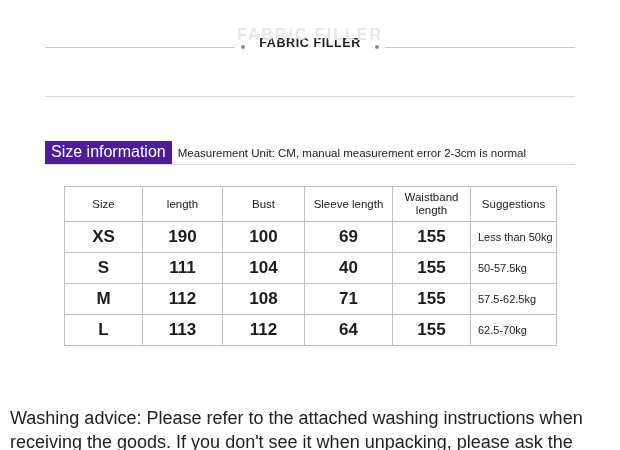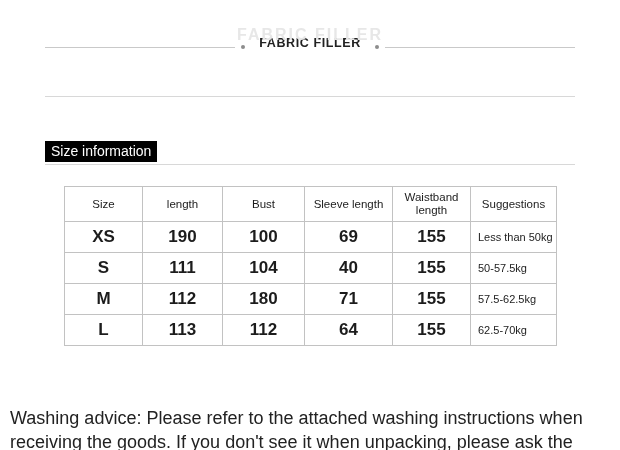--- a/index.html
+++ b/index.html
@@ -76,23 +76,23 @@
   
   .note-row {
     position: absolute;
     top: 141px;
     left: 45px;
     right: 45px;
     display: flex;
     align-items: center;
   }
   .note-badge {
-    background: #000000;
+    background: #4c1d95;
     color: #ffffff;
-    font-size: 14px;
+    font-size: 16px;
     padding: 3px 6px 4px 6px;
     line-height: 1;
     white-space: nowrap;
   }
   .note-text {
     font-size: 11.5px;
     color: #222;
     margin-left: 6px;
     white-space: nowrap;
   }
@@ -171,20 +171,21 @@
   <div class="dot right"></div>
   <div class="header-rule right"></div>
 </div>
 
 <div class="ghost-title">FABRIC FILLER</div>
 
 <div class="top-divider"></div>
 
 <div class="note-row">
   <span class="note-badge">Size information</span>
+  <span class="note-text">Measurement Unit: CM, manual measurement error 2-3cm is normal</span>
 </div>
 <div class="note-underline"></div>
 
 <table class="size-table">
   <colgroup>
     <col class="col-size">
       <col class="col-length">
       <col class="col-bust">
     <col class="col-sleeve">
       <col class="col-waist">
@@ -215,21 +216,21 @@
       <td>S</td>
       <td>111</td>
       <td>104</td>
       <td>40</td>
       <td>155</td>
       <td class="sug">50-57.5kg</td>
     </tr>
     <tr>
       <td>M</td>
       <td>112</td>
-      <td>180</td>
+      <td>108</td>
       <td>71</td>
       <td>155</td>
       <td class="sug">57.5-62.5kg</td>
     </tr>
     <tr>
       <td>L</td>
       <td>113</td>
       <td>112</td>
       <td>64</td>
       <td>155</td>

